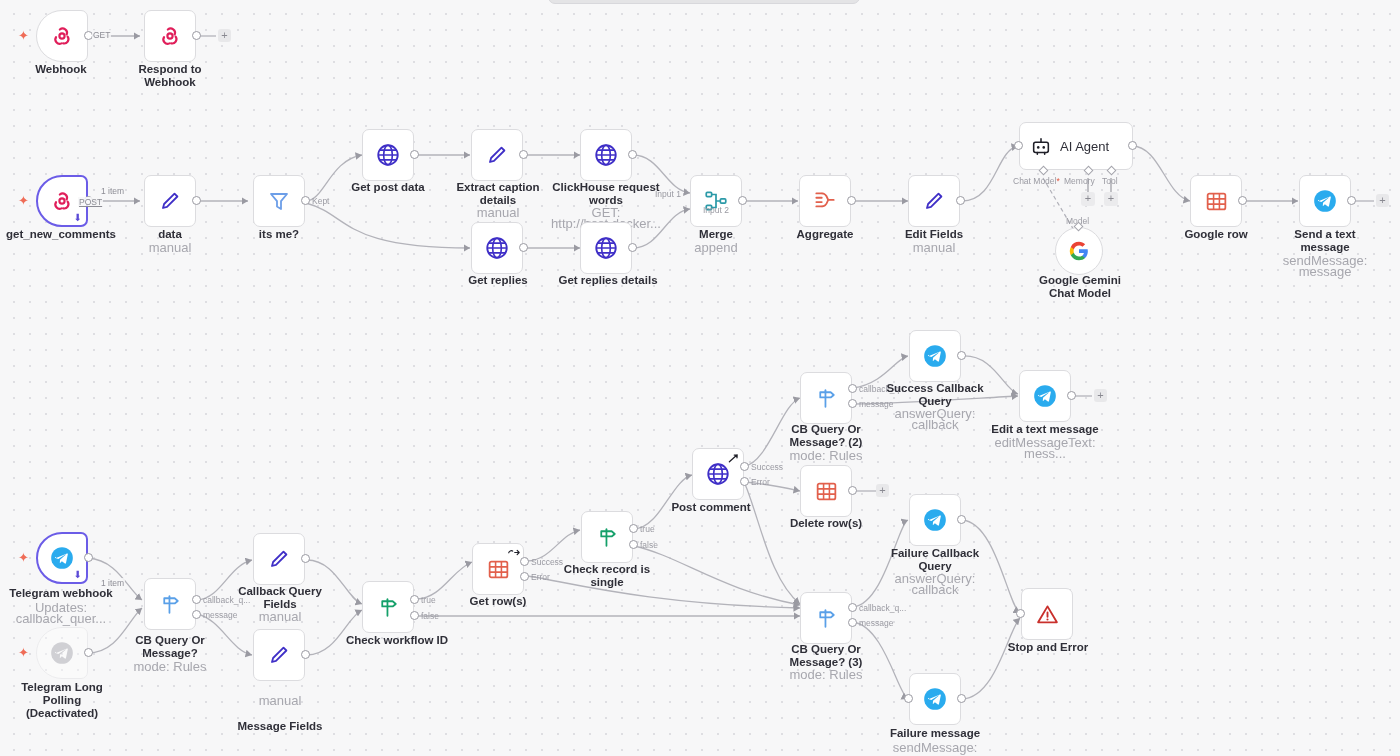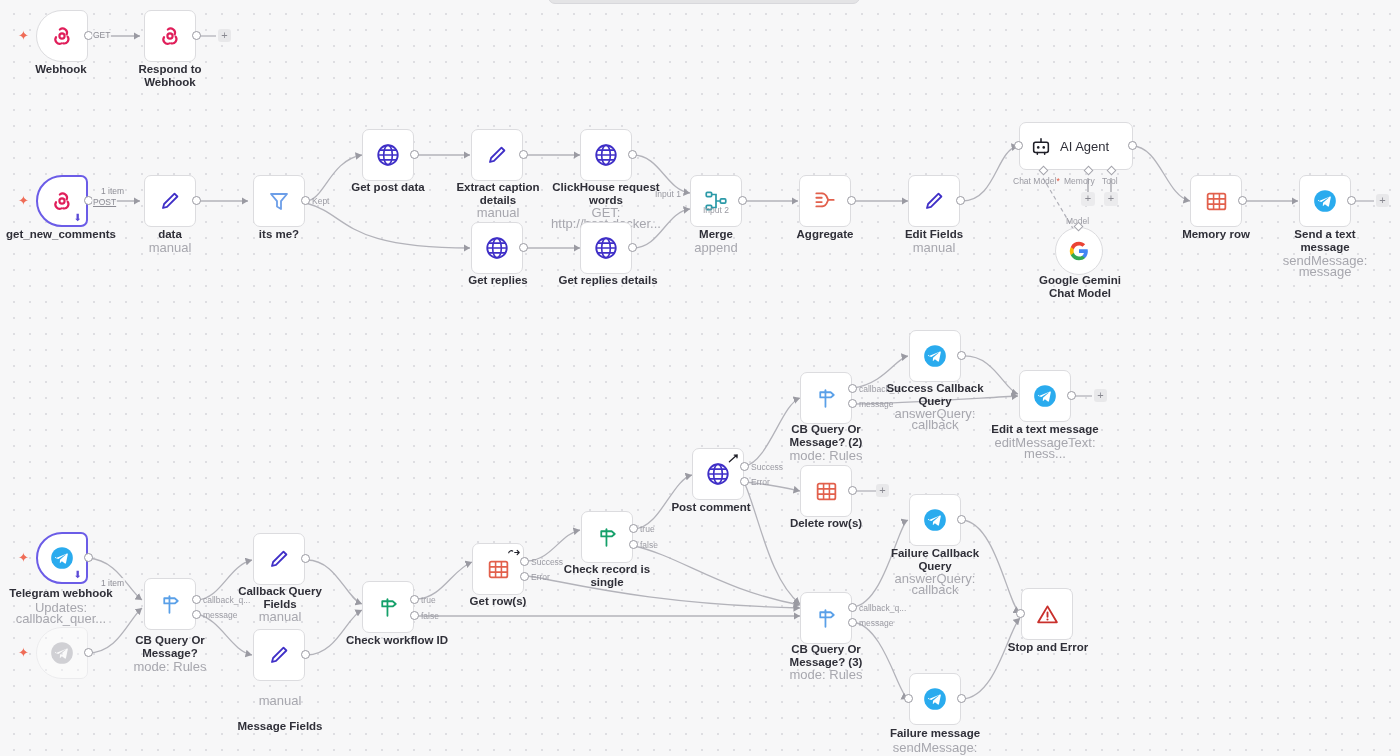--- a/index.html
+++ b/index.html
@@ -240,21 +240,21 @@
     <svg class="icn" width="26" height="26" viewBox="0 0 24 24">
       <path d="M10 6a4 4 0 0 1 6.3 4.6" fill="none" stroke="#e01e5a" stroke-width="2" stroke-linecap="round"></path>
       <path d="M17.2 12.6a4 4 0 0 1-4.2 6.2" fill="none" stroke="#e01e5a" stroke-width="2" stroke-linecap="round"></path>
       <path d="M11.5 18.8a4 4 0 0 1-5-5.8" fill="none" stroke="#e01e5a" stroke-width="2" stroke-linecap="round"></path>
       <circle cx="12" cy="12" r="2.4" fill="none" stroke="#e01e5a" stroke-width="2"></circle>
     </svg>
     <div class="pin" style="right:4px;bottom:2px;">⬇</div>
   </div>
   <div class="port" style="left:84px;top:196px;"></div>
   <div class="wirelbl two" style="left:100px;top:187px;">1 item</div>
-  <div class="wirelbl" style="left:92px;top:197px;text-decoration:underline;">POST</div>
+  <div class="wirelbl" style="left:78px;top:197px;text-decoration:underline;">POST</div>
   <div class="lbl" style="left:-6px;top:228px;width:134px;">get_new_comments</div>
 
   <div class="node sq" style="left:144px;top:175px;">
     <svg class="icn" width="24" height="24" viewBox="0 0 24 24">
       <path d="M16.5 4.6 19.4 7.5 9 17.9 5 19l1.1-4z" fill="none" stroke="#3f2fc7" stroke-width="1.8" stroke-linejoin="round"></path>
     </svg>
   </div>
   <div class="port" style="left:192px;top:196px;"></div>
   <div class="lbl" style="left:115px;top:228px;width:110px;">data</div>
   <div class="sub" style="left:115px;top:242px;width:110px;">manual</div>
@@ -387,21 +387,21 @@
   <div class="lbl" style="left:1024px;top:274px;width:112px;">Google Gemini
 Chat Model</div>
 
   <div class="node sq" style="left:1190px;top:175px;">
     <svg class="icn" width="25" height="25" viewBox="0 0 24 24">
       <rect x="3.5" y="4.5" width="17" height="15" rx="1.6" fill="none" stroke="#e2604c" stroke-width="1.7"></rect>
       <path d="M3.5 9.5h17M3.5 14.5h17M9.2 4.5v15M14.8 4.5v15" stroke="#e2604c" stroke-width="1.5"></path>
     </svg>
   </div>
   <div class="port" style="left:1238px;top:196px;"></div>
-  <div class="lbl" style="left:1161px;top:228px;width:110px;">Memory row</div>
+  <div class="lbl" style="left:1161px;top:228px;width:110px;">Google row</div>
 
   <div class="node sq" style="left:1299px;top:175px;">
     <svg class="icn" width="26" height="26" viewBox="0 0 24 24">
       <circle cx="12" cy="12" r="10" fill="#2AABEE"></circle>
       <path d="M6.5 11.9 16.6 7.8c.5-.2.95.12.78.85l-1.7 8c-.13.6-.5.75-1 .47l-2.8-2.07-1.35 1.3c-.15.15-.28.28-.56.28l.2-2.9 5.25-4.75c.23-.2-.05-.32-.35-.12L8.6 12.9l-2.7-.84c-.6-.2-.6-.6.6-1.16z" fill="#fff"></path>
     </svg>
   </div>
   <div class="port" style="left:1347px;top:196px;"></div>
   <div class="plusbtn" style="left:1376px;top:194px;">+</div>
   <div class="lbl" style="left:1270px;top:228px;width:110px;">Send a text
@@ -422,20 +422,23 @@
   <div class="sub" style="left:-5px;top:602px;width:132px;">Updates: callback_quer...</div>
 
   <div class="bolt" style="left:18px;top:645px;">✦</div>
   <div class="node trigger dim" style="left:36px;top:627px;">
     <svg class="icn" width="26" height="26" viewBox="0 0 24 24">
       <circle cx="12" cy="12" r="10" fill="#9b9ba3"></circle>
       <path d="M6.5 11.9 16.6 7.8c.5-.2.95.12.78.85l-1.7 8c-.13.6-.5.75-1 .47l-2.8-2.07-1.35 1.3c-.15.15-.28.28-.56.28l.2-2.9 5.25-4.75c.23-.2-.05-.32-.35-.12L8.6 12.9l-2.7-.84c-.6-.2-.6-.6.6-1.16z" fill="#fff"></path>
     </svg>
   </div>
   <div class="port" style="left:84px;top:648px;"></div>
+  <div class="lbl" style="left:4px;top:681px;width:116px;">Telegram Long
+Polling
+(Deactivated)</div>
 
   <div class="node sq" style="left:144px;top:578px;">
     <svg class="icn" width="25" height="25" viewBox="0 0 24 24">
       <path d="M6 6h10l3 2.6L16 11H6z" fill="none" stroke="#5aa0e8" stroke-width="1.7" stroke-linejoin="round"></path>
       <path d="M11 4v16" stroke="#5aa0e8" stroke-width="1.7" stroke-linecap="round"></path>
     </svg>
   </div>
   <div class="port" style="left:192px;top:595px;"></div>
   <div class="portlbl" style="left:203px;top:595px;">callback_q...</div>
   <div class="port" style="left:192px;top:610px;"></div>

